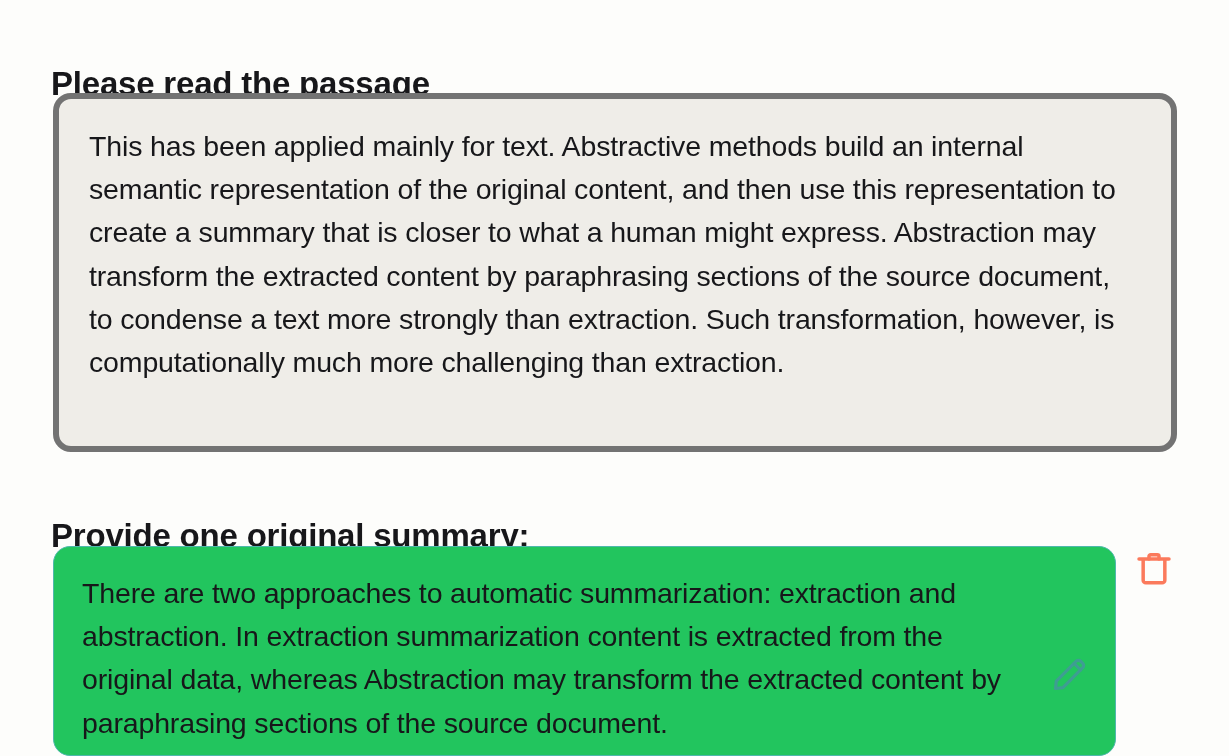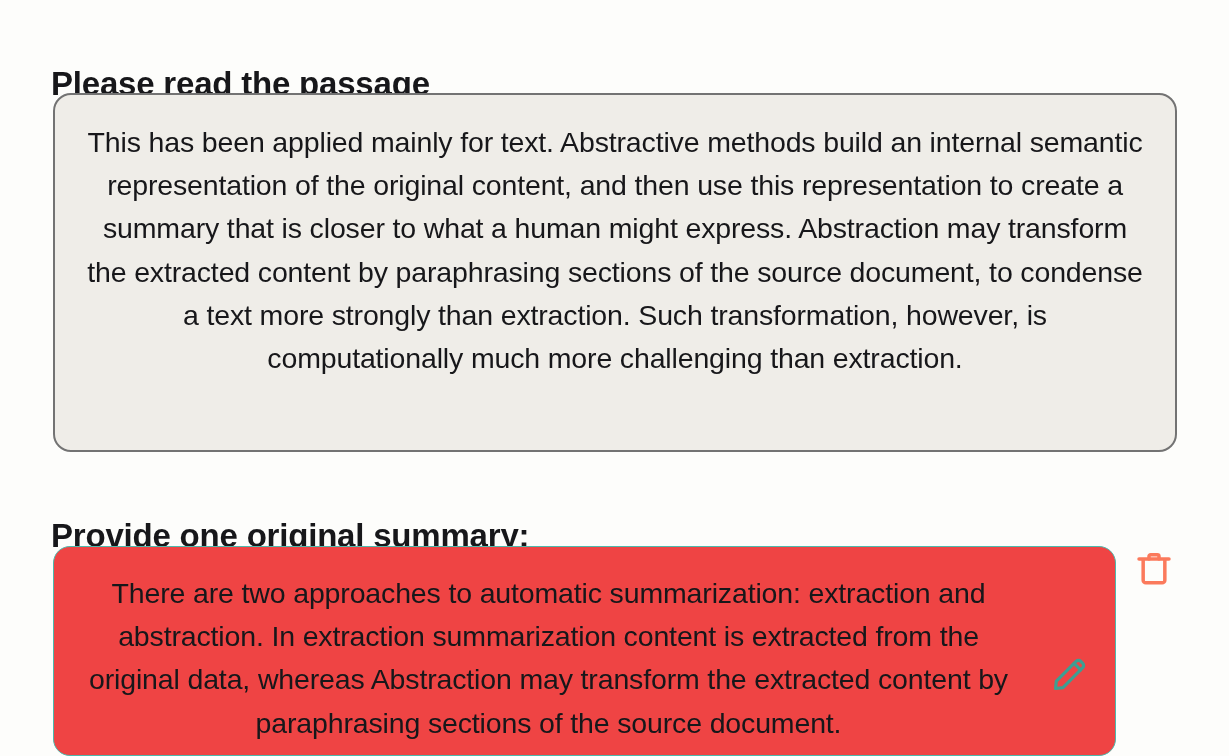--- a/index.html
+++ b/index.html
@@ -12,21 +12,20 @@
     overflow: hidden;
     background: #FDFDFB;
     font-family: "Liberation Sans", "DejaVu Sans", sans-serif;
   }
 
   .page {
     position: relative;
     width: 1229px;
     height: 756px;
     background: #FDFDFB;
-    text-align: center;
   }
 
   
   .heading {
     position: absolute;
     left: 51px;
     color: #17171A;
     font-size: 33px;
     font-weight: 700;
     letter-spacing: -0.2px;
@@ -37,21 +36,21 @@
   #heading-summary { top: 496px; }
 
   
   .passage-card {
     position: absolute;
     left: 53px;
     top: 93px;
     width: 1124px;
     height: 359px;
     background: #EFEDE8;
-    border: 2px solid #737373;
+    border: 6px solid #737373;
     border-radius: 18px;
     padding: 26px 30px 20px 30px;
     overflow: hidden;
   }
   .passage-text {
     margin: 0;
     color: #17171A;
     font-size: 28.5px;
     line-height: 43.2px;
     letter-spacing: -0.15px;
@@ -63,21 +62,21 @@
   .answer-wrap {
     position: absolute;
     left: 53px;
     top: 546px;
     width: 1063px;
     height: 210px;
   }
   .answer-card {
     position: absolute;
     inset: 0;
-    background: #ef4444;
+    background: #22c55e;
     border: 1.6px solid #4FB8AC;
     border-radius: 17px;
     padding: 25px 100px 10px 28px;
     overflow: hidden;
   }
   .answer-text {
     margin: 0;
     color: #17171A;
     font-size: 28.5px;
     line-height: 43.2px;

